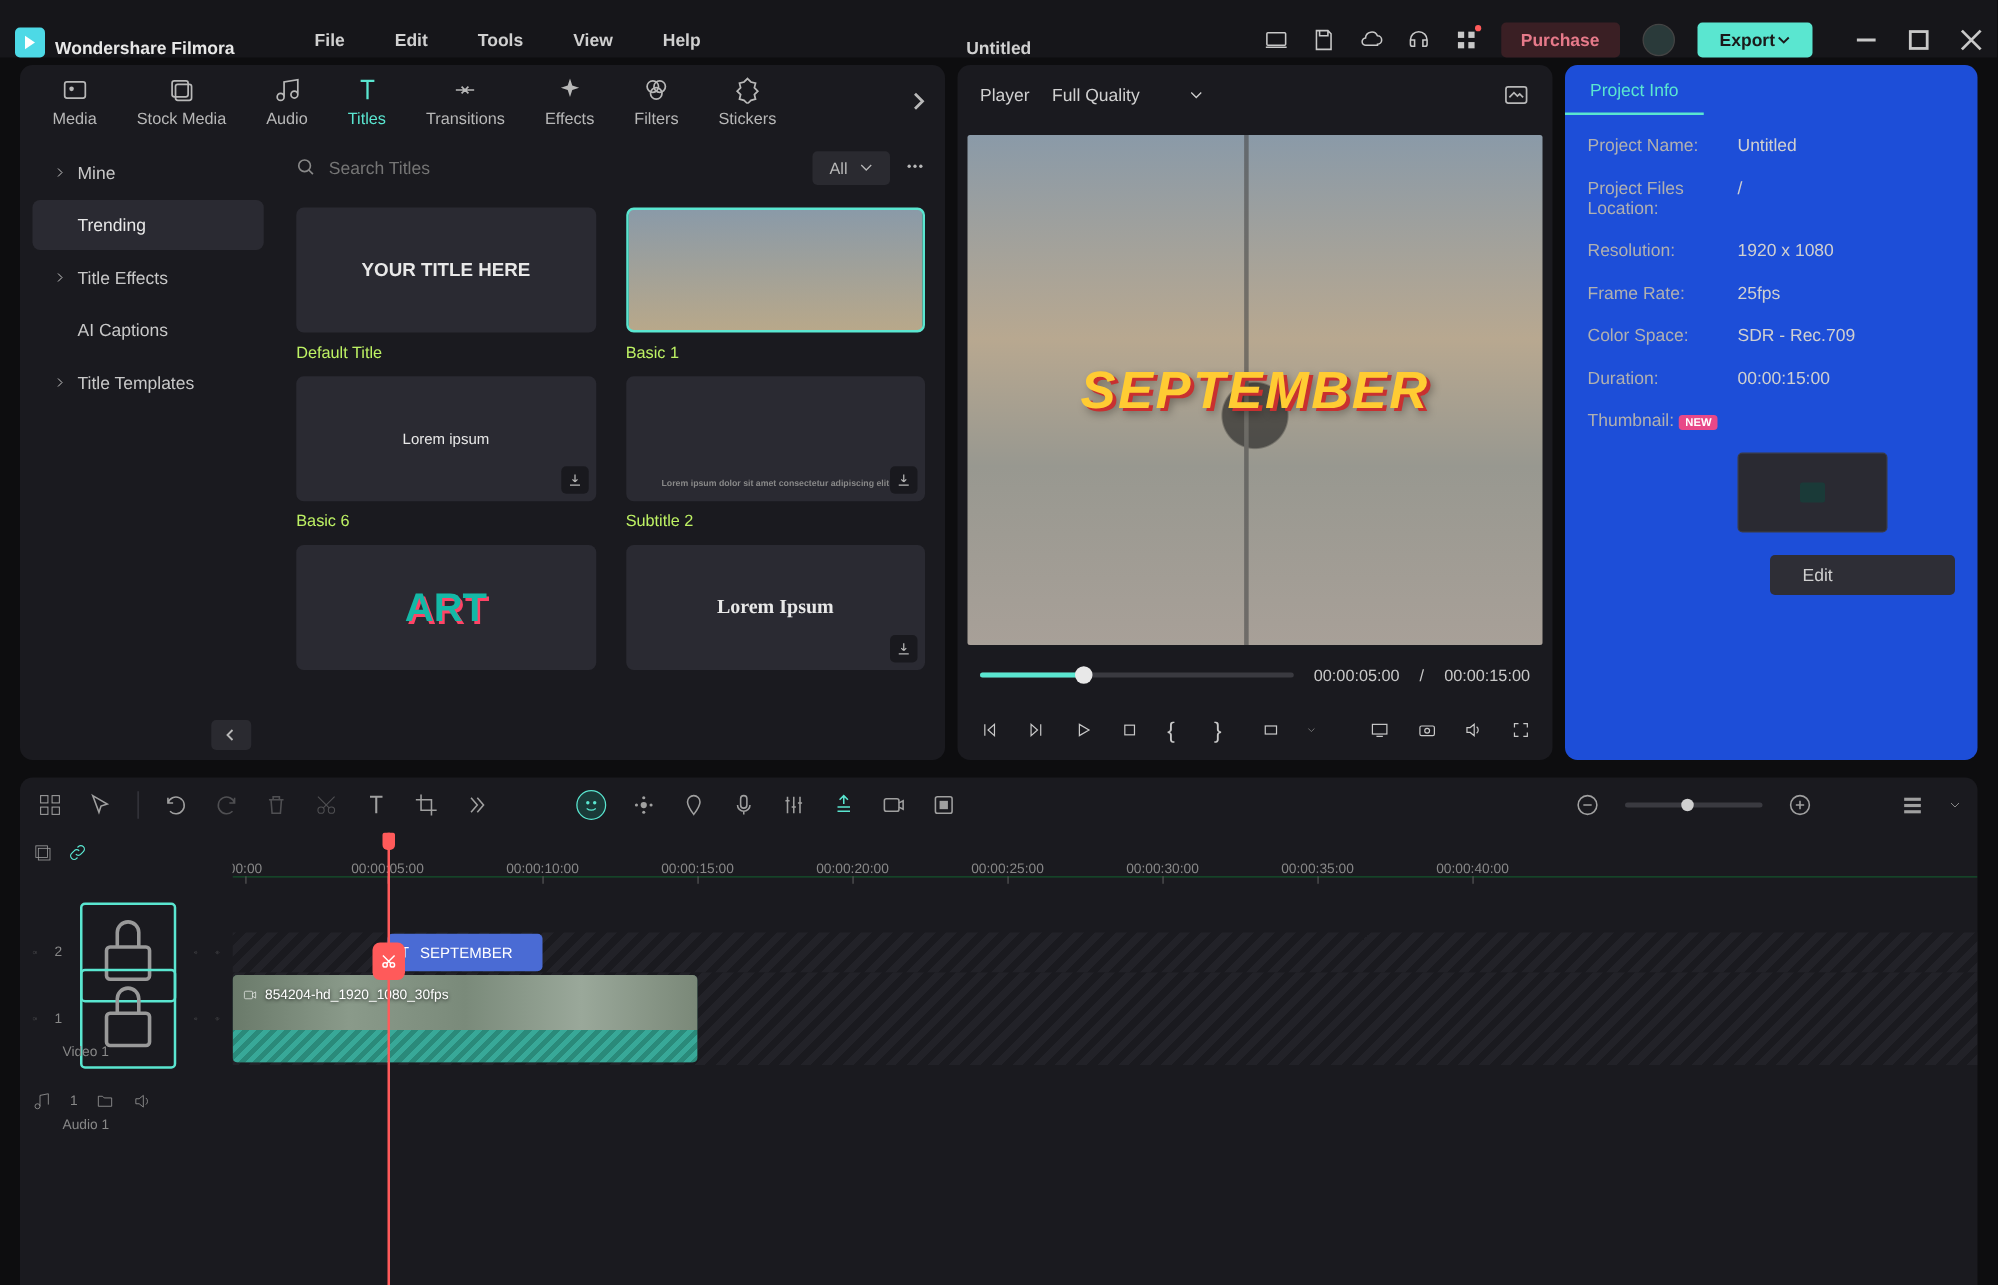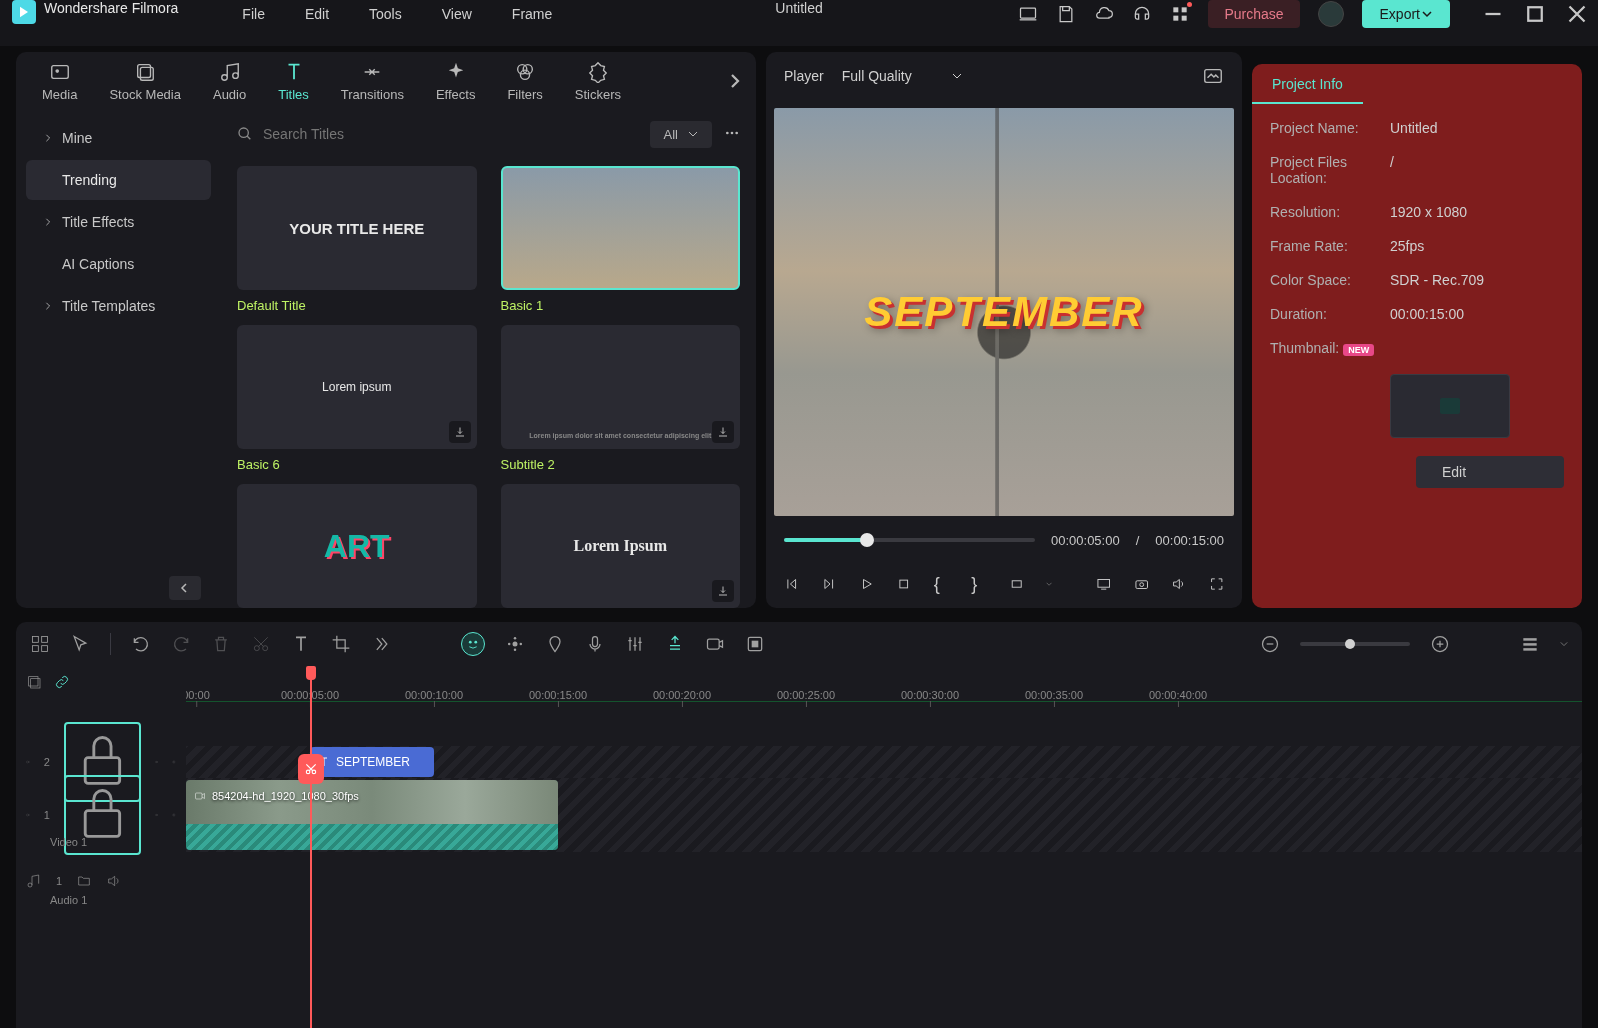--- a/index.html
+++ b/index.html
@@ -1,17 +1,17 @@
 <!DOCTYPE html>
 <html><head>
 <meta charset="utf-8">
 <style>
 * { margin: 0; padding: 0; box-sizing: border-box; font-family: -apple-system, BlinkMacSystemFont, 'Segoe UI', Arial, sans-serif; user-select: none; }
 body { background: #0d0d0f; color: #b8b8b8; font-size: 13px; overflow: hidden; width: 1598px; height: 1028px; }
-.titlebar { height: 46px; background: #16161a; display: flex; align-items: flex-start; padding: 0 12px; gap: 8px; }
+.titlebar { height: 46px; background: #16161a; display: flex; align-items: flex-end; padding: 0 12px; gap: 8px; font-weight: bold; }
 .logo { width: 24px; height: 24px; background: linear-gradient(135deg, #4dd9e6, #4dd9e6); border-radius: 4px; display: flex; align-items: center; justify-content: center; }
 .logo svg { width: 16px; height: 16px; }
 .app-name { color: #e8e8e8; font-size: 14px; margin-right: 40px; }
 .menu-item { color: #d0d0d0; font-size: 14px; padding: 6px 16px; cursor: pointer; }
 .doc-title { position: absolute; left: 50%; transform: translateX(-50%); color: #d0d0d0; font-size: 14px; }
 .titlebar-right { margin-left: auto; display: flex; align-items: center; gap: 18px; }
 .titlebar-icon { width: 20px; height: 20px; color: #c8c8c8; cursor: pointer; display: flex; align-items: center; justify-content: center; }
 .purchase-btn { background: #3a1f24; color: #e67a8a; padding: 6px 16px; border-radius: 4px; font-size: 14px; cursor: pointer; }
 .export-btn { background: #5ae6d0; color: #1a1a1a; padding: 6px 18px; border-radius: 4px; font-size: 14px; cursor: pointer; display: flex; align-items: center; gap: 2px; }
 .win-controls { display: flex; gap: 24px; margin-left: 16px; }
@@ -33,21 +33,21 @@
 .sidebar-caret { width: 8px; height: 8px; }
 .back-chevron { margin-top: auto; width: 32px; height: 24px; background: #2a2a30; border-radius: 4px; align-self: flex-end; margin-right: 10px; display: flex; align-items: center; justify-content: center; cursor: pointer; }
 
 .gallery-area { flex: 1; display: flex; flex-direction: column; }
 .gallery-header { height: 48px; display: flex; align-items: center; padding: 0 16px; gap: 12px; }
 .search-box { flex: 1; display: flex; align-items: center; gap: 10px; color: #888; }
 .filter-dropdown { background: #2a2a30; padding: 6px 14px; border-radius: 4px; display: flex; align-items: center; gap: 10px; cursor: pointer; }
 .more-dots { cursor: pointer; }
 .gallery-grid { flex: 1; padding: 8px 16px; display: grid; grid-template-columns: repeat(2, 1fr); gap: 12px 24px; overflow-y: auto; align-content: start; }
 .gallery-item { display: flex; flex-direction: column; gap: 8px; }
-.thumb { height: 124px; background: #2a2a32; border-radius: 6px; position: relative; display: flex; align-items: center; justify-content: center; overflow: hidden; }
+.thumb { height: 100px; background: #2a2a32; border-radius: 6px; position: relative; display: flex; align-items: center; justify-content: center; overflow: hidden; }
 .thumb.selected { border: 2px solid #5ae6d0; }
 .thumb-content { color: #e8e8e8; font-size: 16px; font-weight: 600; text-align: center; }
 .thumb-download { position: absolute; bottom: 6px; right: 6px; width: 22px; height: 22px; background: rgba(0,0,0,0.4); border-radius: 4px; display: flex; align-items: center; justify-content: center; }
 .item-label { color: #bef264; font-size: 13px; }
 
 .center-panel { width: 476px; background: #1a1a1f; border-radius: 10px; display: flex; flex-direction: column; }
 .player-header { height: 48px; display: flex; align-items: center; padding: 0 18px; gap: 18px; }
 .player-label { font-size: 14px; color: #d0d0d0; }
 .quality-select { font-size: 14px; color: #d0d0d0; display: flex; align-items: center; gap: 40px; cursor: pointer; }
 .snapshot-icon { margin-left: auto; width: 22px; height: 22px; cursor: pointer; }
@@ -59,21 +59,21 @@
 .title-overlay { position: absolute; font-size: 42px; font-weight: 900; color: #ffcc33; text-shadow: 3px 3px 0 #c83030, 4px 4px 8px rgba(0,0,0,0.4); letter-spacing: 2px; z-index: 2; font-style: italic; }
 .player-progress { height: 40px; display: flex; align-items: center; padding: 0 18px; gap: 16px; }
 .prog-bar { flex: 1; height: 4px; background: #3a3a40; border-radius: 2px; position: relative; }
 .prog-fill { position: absolute; left: 0; top: 0; height: 100%; width: 33%; background: #5ae6d0; border-radius: 2px; }
 .prog-handle { position: absolute; left: 33%; top: 50%; transform: translate(-50%, -50%); width: 14px; height: 14px; background: #e8e8e8; border-radius: 50%; }
 .time-display { font-size: 13px; color: #c8c8c8; }
 .player-controls { height: 48px; display: flex; align-items: center; justify-content: center; padding: 0 18px; gap: 22px; }
 .pc-btn { width: 20px; height: 20px; cursor: pointer; color: #c8c8c8; }
 .pc-spacer { flex: 1; }
 
-.right-panel { flex: 1; background: #7f1d1d; border-radius: 10px; display: flex; flex-direction: column; margin-top: 12px; }
+.right-panel { flex: 1; background: #1d4ed8; border-radius: 10px; display: flex; flex-direction: column; }
 .right-tab { height: 42px; display: flex; align-items: center; }
 .right-tab-btn { padding: 10px 20px; border-bottom: 2px solid #5ae6d0; color: #5ae6d0; font-size: 14px; cursor: pointer; }
 .info-list { padding: 14px 18px; display: flex; flex-direction: column; gap: 18px; }
 .info-row { display: flex; }
 .info-label { width: 120px; color: #b0b0b0; font-size: 14px; }
 .info-value { color: #d0d0d0; font-size: 14px; }
 .new-badge { background: #e84888; color: #fff; font-size: 9px; padding: 1px 5px; border-radius: 3px; font-weight: bold; margin-left: 4px; }
 .thumb-box { width: 120px; height: 64px; background: #2a2a32; border: 1px solid #3a3a42; border-radius: 4px; margin-left: 120px; display: flex; align-items: center; justify-content: center; }
 .thumb-mini { width: 20px; height: 16px; background: #1a3a38; border-radius: 2px; position: relative; }
 .edit-btn { margin-left: 146px; background: #2e2e36; padding: 8px 26px; border-radius: 4px; cursor: pointer; color: #d0d0d0; font-size: 14px; }
@@ -123,21 +123,21 @@
   <div class="logo">
       <svg viewBox="0 0 24 24">
         <path d="M6 4l12 8-12 8z" fill="#fff"></path>
       </svg>
     </div>
   <span class="app-name">Wondershare Filmora</span>
   <span class="menu-item">File</span>
   <span class="menu-item">Edit</span>
   <span class="menu-item">Tools</span>
   <span class="menu-item">View</span>
-  <span class="menu-item">Frame</span>
+  <span class="menu-item">Help</span>
   <span class="doc-title">Untitled</span>
   <div class="titlebar-right">
     <span class="titlebar-icon">
         <svg viewBox="0 0 24 24">
           <rect x="3" y="5" width="18" height="12" rx="1" fill="none" stroke="currentColor" stroke-width="1.5"></rect>
           <path d="M2 19h20" stroke="currentColor" stroke-width="1.5"></path>
         </svg>
       </span>
     <span class="titlebar-icon">
         <svg viewBox="0 0 24 24">

